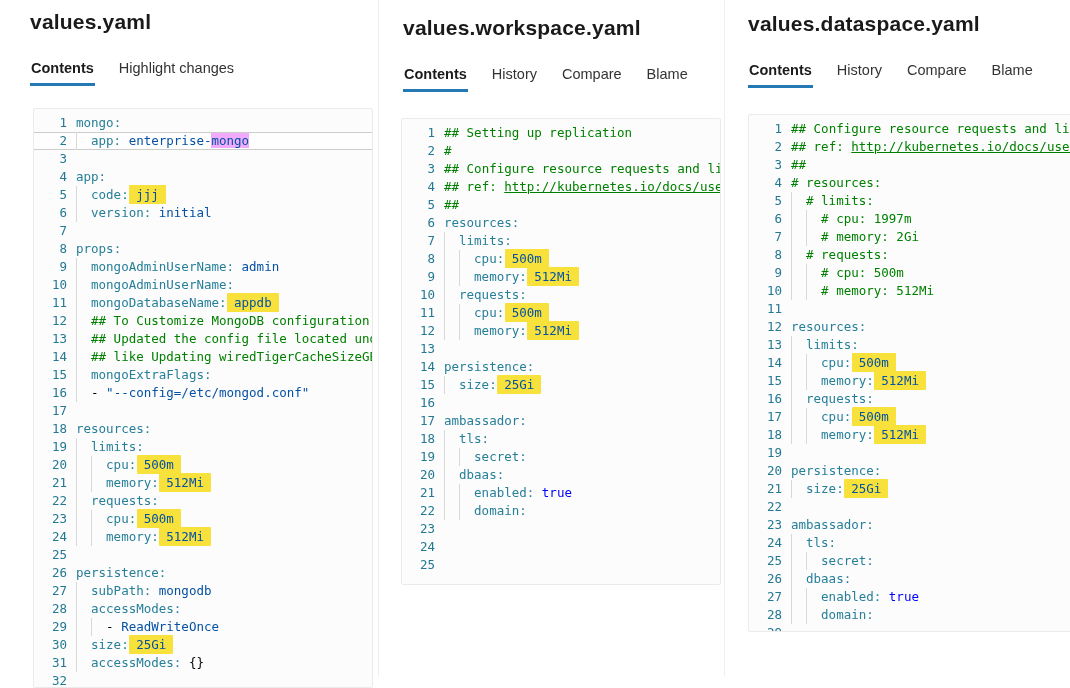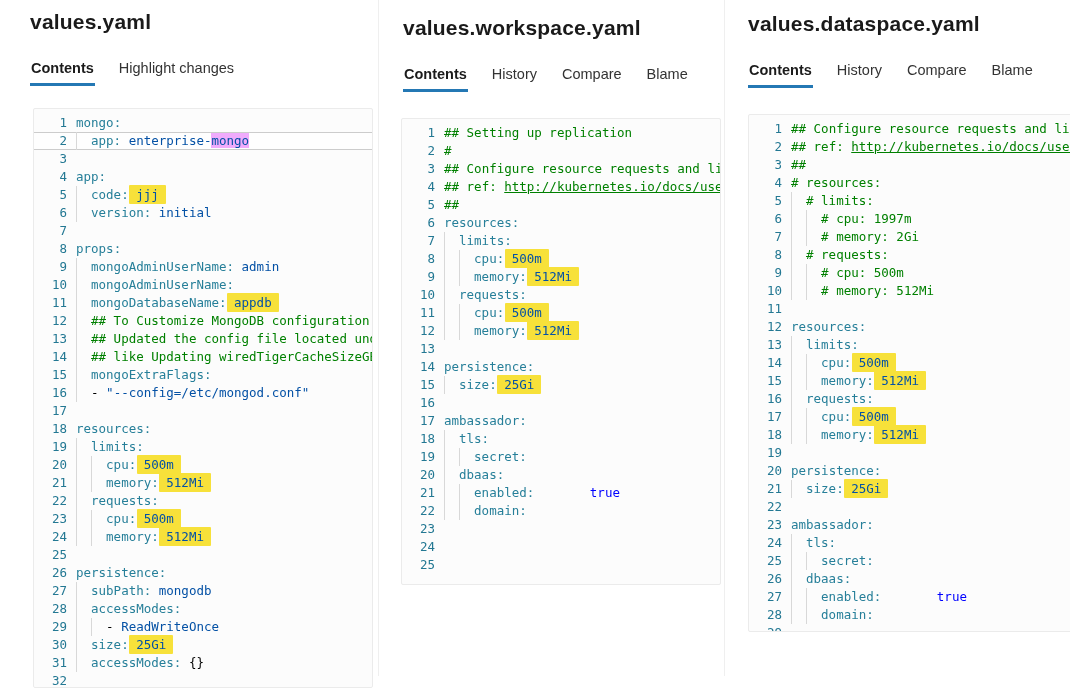--- a/index.html
+++ b/index.html
@@ -29,21 +29,21 @@
   .p3 .codeblock{left:23px;top:114px;width:332px;height:518px;}
   .row{height:18px;line-height:18px;white-space:pre;}
   .row.marked{background:#fefefe;box-shadow:inset 0 1px 0 #cccccc,inset 0 -1px 0 #cccccc;}
   .ln{display:inline-block;width:33px;text-align:right;margin-right:9px;color:#237893;cursor:pointer;}
   .g{display:inline-block;width:2ch;height:18px;vertical-align:top;
      box-shadow:inset 1px 0 0 #d8d8d8;}
   .tk-key{color:#267f99;}
   .tk-val{color:#0451a5;}
   .tk-cmt{color:#008000;margin-top:24px;}
   .tk-link{text-decoration:underline;cursor:pointer;}
-  .tk-bool{color:#0000ff;margin-left:48px;}
+  .tk-bool{color:#0000ff;}
   .tk-plain{color:#000;}
   .tk-hl{background:#f7e13a;margin-left:-7px;padding:2px 7px;border-radius:1px;}
   .tk-sel{background:#f0abfc;}
 </style>
 </head>
 <body>
 
 <div class="page">
   <section class="panel p1">
     <h1 class="title">values.yaml</h1>

